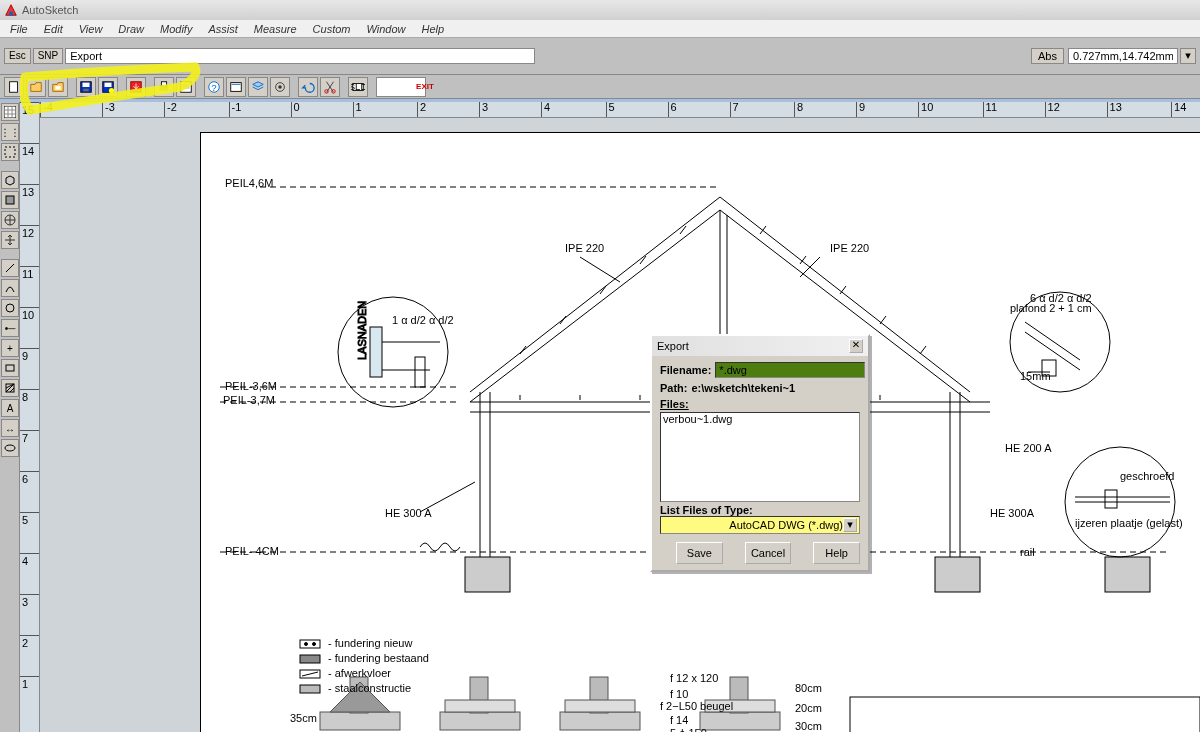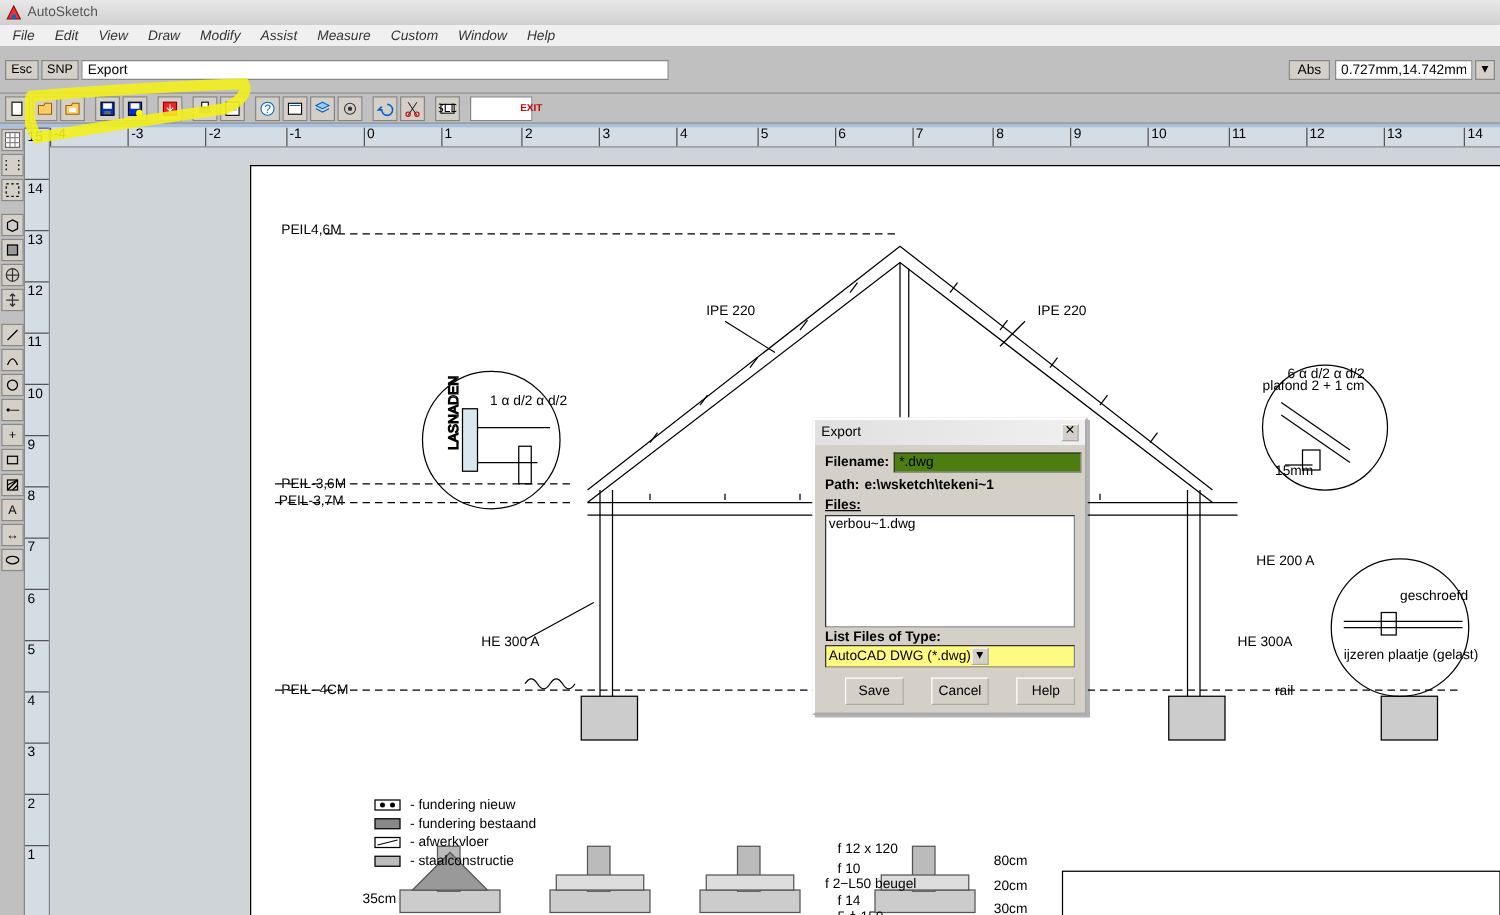--- a/index.html
+++ b/index.html
@@ -60,21 +60,21 @@
 .dialog .dlg-title .x { width:14px; height:14px; background:#d4d0c8; border:1px outset #fff; text-align:center; line-height:10px; font-size:10px; font-family:sans-serif;}
 .dialog .body { padding:6px 8px;}
 .dialog .row { display:flex; gap:4px; margin-bottom:4px; align-items:center;}
 .dialog label { font-weight:bold; }
 .dialog input.txt { flex:1; border:1px inset #888; background:#4d7c0f; padding:1px 3px; height:16px;}
 .dialog .panes { display:flex; gap:6px; margin:2px 0;}
 .dialog .pane { flex:1; }
 .dialog .pane-label { font-weight:bold; margin-bottom:2px; text-decoration:underline;}
 .dialog select.list, .dialog .listbox { width:100%; height:90px; border:1px inset #888; background:#fff; font-size:11px; overflow:auto;}
 .dialog .listbox div { padding:0 2px; }
-.dialog .combo { width:100%; height:18px; border:1px inset #888; background:#fff; display:flex; align-items:center; justify-content:flex-start; padding:0 2px;}
+.dialog .combo { width:100%; height:18px; border:1px inset #888; background:#fff; display:flex; align-items:center; justify-content:flex-end; padding:0 2px;}
 .dialog .combo.highlight { background:#fffb80;}
 .dialog .combo .arrow { width:14px; height:14px; background:#d4d0c8; border:1px outset #fff; text-align:center; line-height:10px;}
 .dialog .buttons { display:flex; justify-content:space-between; gap:6px; margin-top:8px;}
 .dialog .buttons button { flex:1; height:22px; border:1px outset #fff; background:#d4d0c8; font-size:11px;margin-left:16px;}
 
 
 .highlight-stroke { position:absolute; pointer-events:none; }
 </style>
 </head>
 <body>

